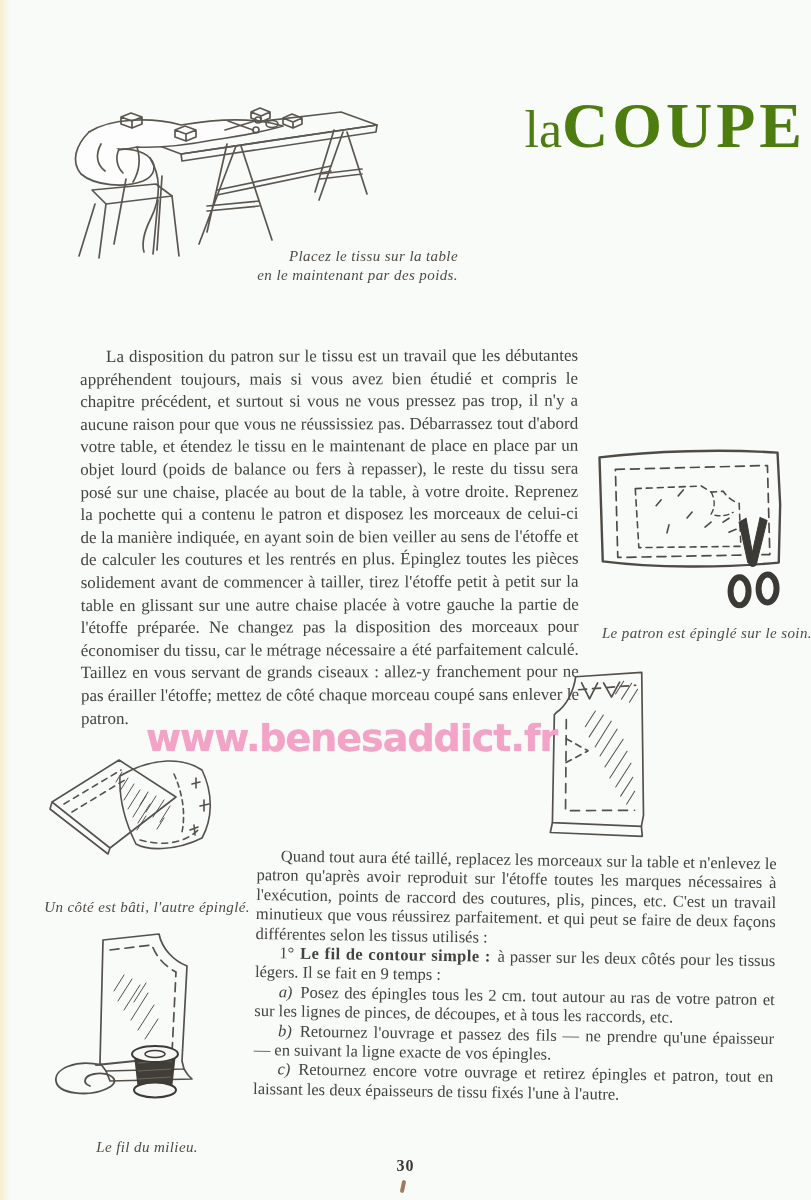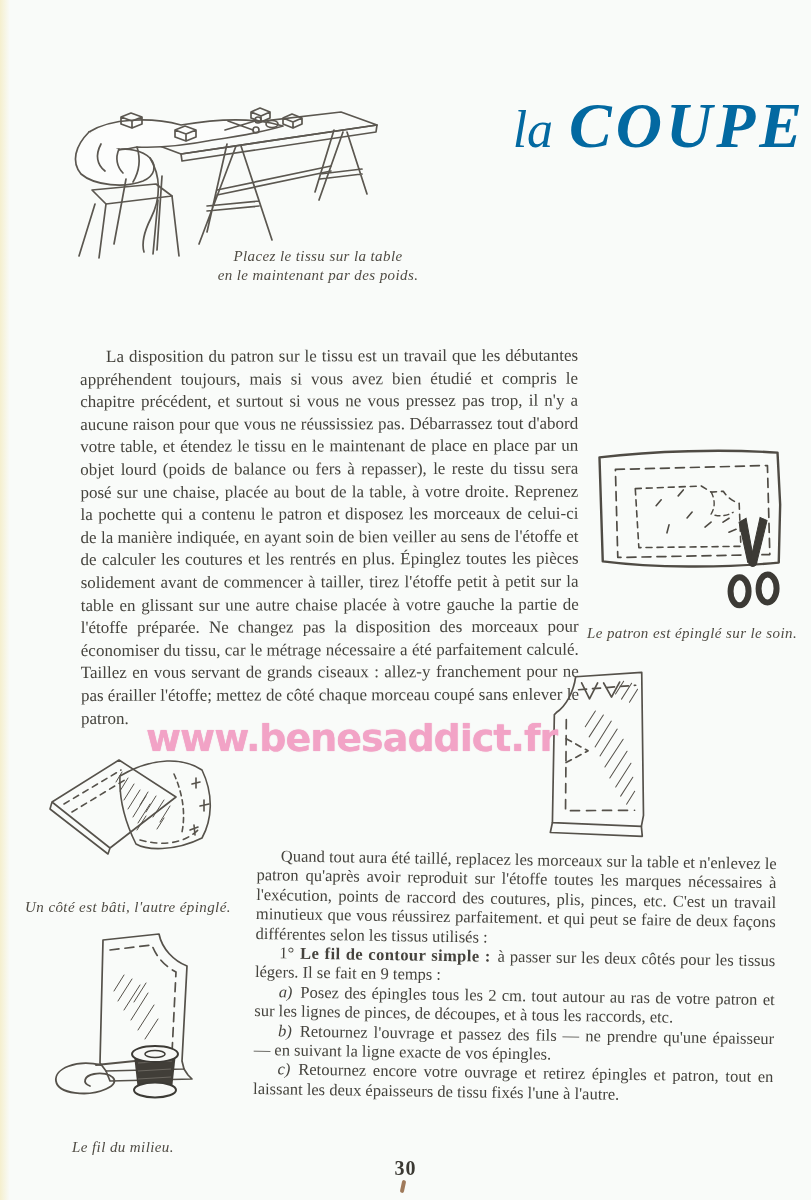--- a/index.html
+++ b/index.html
@@ -7,27 +7,26 @@
     position:relative;width:811px;height:1200px;margin:0 auto;
     background:#f9fbf9;overflow:hidden;
     font-family:"Liberation Serif",serif;color:#46443e;
   }
   .edge-strip{position:absolute;left:0;top:0;width:10px;height:100%;
     background:linear-gradient(90deg,#f5efce,rgba(245,239,206,0));}
   .illus{position:absolute;}
   .illus svg{display:block;width:100%;height:100%;}
   .caption{
     position:absolute;font-style:italic;font-size:15px;line-height:19px;
-    color:#4f4b43;text-align:center;letter-spacing:.4px;
+    color:#4f4b43;text-align:right;letter-spacing:.4px;
   }
   .title-wrap{
     position:absolute;left:436px;top:94px;width:370px;height:90px;
-    display:flex;justify-content:flex-end;align-items:baseline;gap:16px;
-    color:#0369a1;
-    font-style:italic;
+    display:flex;justify-content:flex-end;align-items:baseline;
+    color:#4d7c0f;
   }
   .title-la{font-size:52px;line-height:1;}
   .title-coupe{font-size:64px;line-height:1;font-weight:bold;letter-spacing:4px;}
   .bodytext{
     position:absolute;text-align:justify;color:#45433d;
   }
   .para1{
     left:80px;top:346px;width:498px;
     font-size:17px;line-height:22.6px;text-indent:26px;
     transform:rotate(-0.15deg);transform-origin:top left;
@@ -42,21 +41,21 @@
   .lead-bold{font-weight:bold;letter-spacing:.4px;margin-right:7px;}
   .item-marker{font-style:italic;margin-right:8px;}
   .watermark{
     position:absolute;left:146px;top:716px;
     font-family:"DejaVu Sans",sans-serif;font-weight:bold;font-size:38px;
     letter-spacing:-1px;white-space:nowrap;z-index:5;
     text-shadow:0 0 1px rgba(224,90,150,.55);
   }
   .page-number{
     position:absolute;left:0;top:1157px;width:811px;text-align:center;
-    font-size:20px;font-weight:bold;letter-spacing:1px;color:#3b3933;
+    font-size:16px;font-weight:bold;letter-spacing:1px;color:#3b3933;
   }
   .ink-mark{
     position:absolute;left:401px;top:1180px;width:4px;height:13px;
     background:#8a5a33;border-radius:2px;transform:rotate(12deg);opacity:.8;
   }
 </style>
 </head>
 <body>
 
 <div class="page">

